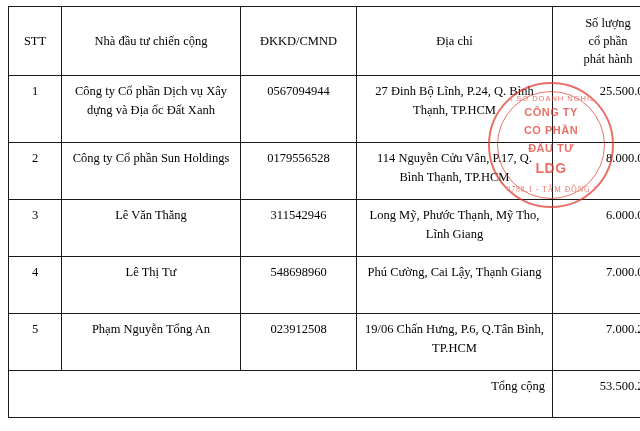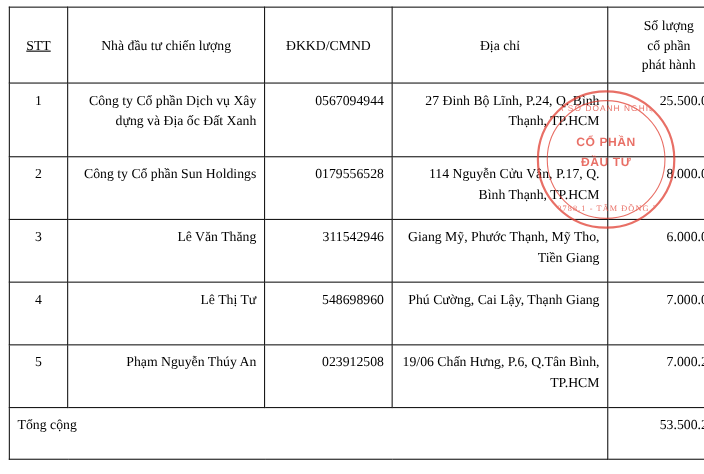--- a/index.html
+++ b/index.html
@@ -33,35 +33,35 @@
     line-height: 1.45;
     padding: 6px 7px;
     vertical-align: top;
   }
   table.investor-table th {
     text-align: center;
     vertical-align: middle;
     font-weight: normal;
     padding: 7px 5px;
   }
-  .col-stt { width: 42px; text-decoration: underline; }
+  .col-stt { width: 42px; }
   .col-name { width: 168px; }
   .col-id { width: 105px; margin-left: 24px; }
   .col-addr { width: 185px; }
   .col-qty { width: 100px; }
 
   td.c-stt { text-align: center; vertical-align: middle; }
   td.c-qty { text-align: right; }
-  td.c-name, td.c-id, td.c-addr { text-align: right; }
+  td.c-name, td.c-id, td.c-addr { text-align: center; }
 
   tr.row-tall td { height: 54px; }
   tr.row-mid td { height: 44px; }
 
   td.total-label {
-    text-align: left;
+    text-align: right;
     vertical-align: middle;
     height: 34px;
   }
   td.total-value {
     text-align: right;
     vertical-align: middle;
   }
 
   
   .seal {
@@ -120,21 +120,21 @@
   }
 </style>
 </head>
 <body>
 
 <div class="doc-wrap">
   <table class="investor-table">
     <thead>
       <tr>
         <th class="col-stt">STT</th>
-        <th class="col-name">Nhà đầu tư chiến lượng</th>
+        <th class="col-name">Nhà đầu tư chiến cộng</th>
         <th class="col-id">ĐKKD/CMND</th>
         <th class="col-addr">Địa chỉ</th>
         <th class="col-qty">
           <div>Số lượng</div>
           <div>cổ phần</div>
           <div>phát hành</div>
         </th>
       </tr>
     </thead>
     <tbody>
@@ -149,44 +149,46 @@
         <td class="c-stt">2</td>
         <td class="c-name">Công ty Cổ phần Sun Holdings</td>
         <td class="c-id">0179556528</td>
         <td class="c-addr">114 Nguyễn Cửu Vân, P.17, Q. Bình Thạnh, TP.HCM</td>
         <td class="c-qty">8.000.000</td>
       </tr>
       <tr class="row-mid">
         <td class="c-stt">3</td>
         <td class="c-name">Lê Văn Thăng</td>
         <td class="c-id">311542946</td>
-        <td class="c-addr">Giang Mỹ, Phước Thạnh, Mỹ Tho, Tiền Giang</td>
+        <td class="c-addr">Long Mỹ, Phước Thạnh, Mỹ Tho, Lĩnh Giang</td>
         <td class="c-qty">6.000.000</td>
       </tr>
       <tr class="row-mid">
         <td class="c-stt">4</td>
         <td class="c-name">Lê Thị Tư</td>
         <td class="c-id">548698960</td>
         <td class="c-addr">Phú Cường, Cai Lậy, Thạnh Giang</td>
         <td class="c-qty">7.000.000</td>
       </tr>
       <tr class="row-mid">
         <td class="c-stt">5</td>
-        <td class="c-name">Phạm Nguyễn Thúy An</td>
+        <td class="c-name">Phạm Nguyễn Tổng An</td>
         <td class="c-id">023912508</td>
         <td class="c-addr">19/06 Chấn Hưng, P.6, Q.Tân Bình, TP.HCM</td>
         <td class="c-qty">7.000.294</td>
       </tr>
       <tr>
         <td class="total-label" colspan="4">Tổng cộng</td>
         <td class="total-value">53.500.294</td>
       </tr>
     </tbody>
   </table>
 </div>
 
 <div class="seal">
   <div class="seal-inner"></div>
   <div class="seal-arc-top">MÃ SỐ DOANH NGHIỆP</div>
+  <div class="seal-text seal-l1">CÔNG TY</div>
   <div class="seal-text seal-l2">CỔ PHẦN</div>
   <div class="seal-text seal-l3">ĐẦU TƯ</div>
+  <div class="seal-text seal-l4">LDG</div>
   <div class="seal-arc-bot">3600788,1 - TÂM ĐỒNG NAI</div>
 </div>
 
 </body></html>

